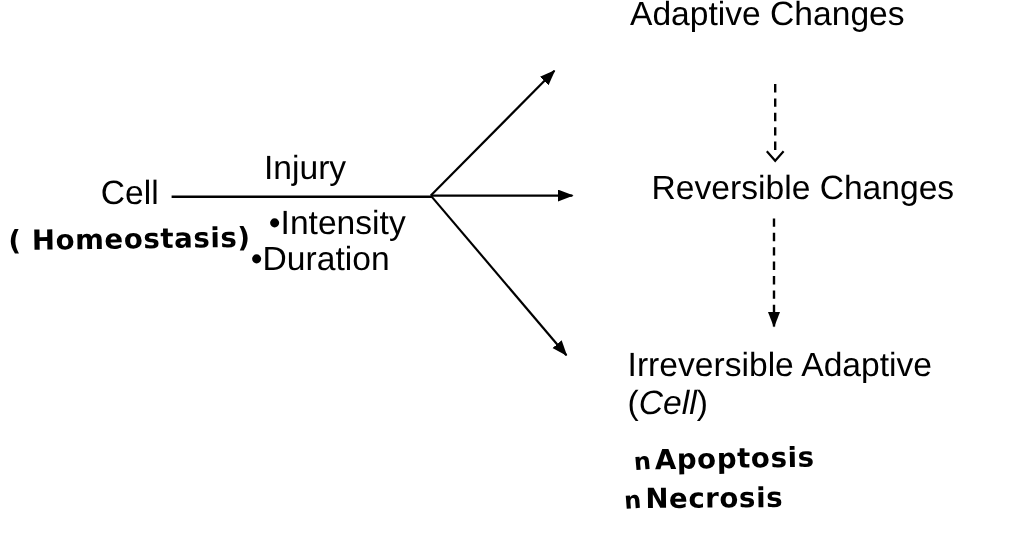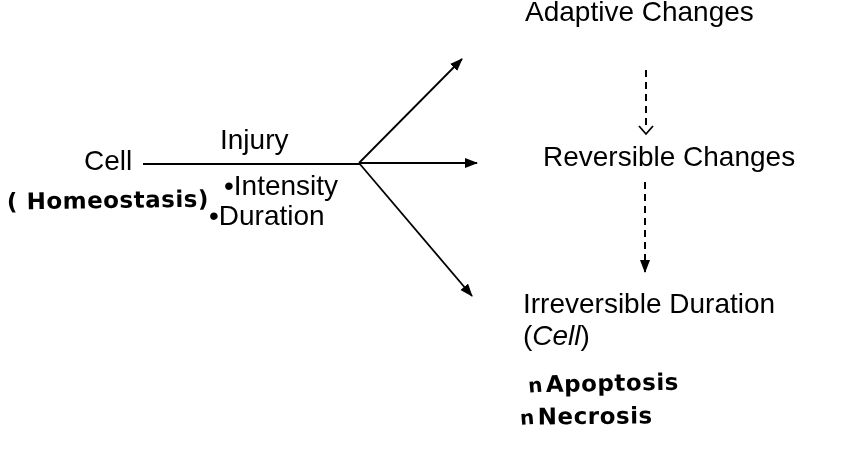--- a/index.html
+++ b/index.html
@@ -98,21 +98,21 @@
 
   <div class="print pos-duration">•Duration</div>
 
   <div class="print pos-adaptive">
     <div>Adaptive Changes</div>
   </div>
 
   <div class="print pos-reversible">Reversible Changes</div>
 
   <div class="print pos-irrevers">
-    <div>Irreversible Duration</div>
+    <div>Irreversible Adaptive</div>
     <div><span>(</span><span class="italic">Cell</span><span>)</span></div>
   </div>
 
   <div class="hand hand-item pos-apoptosis">
     <span class="marker">n</span><span>Apoptosis</span>
   </div>
 
   <div class="hand hand-item pos-necrosis">
     <span class="marker">n</span><span>Necrosis</span>
   </div>

